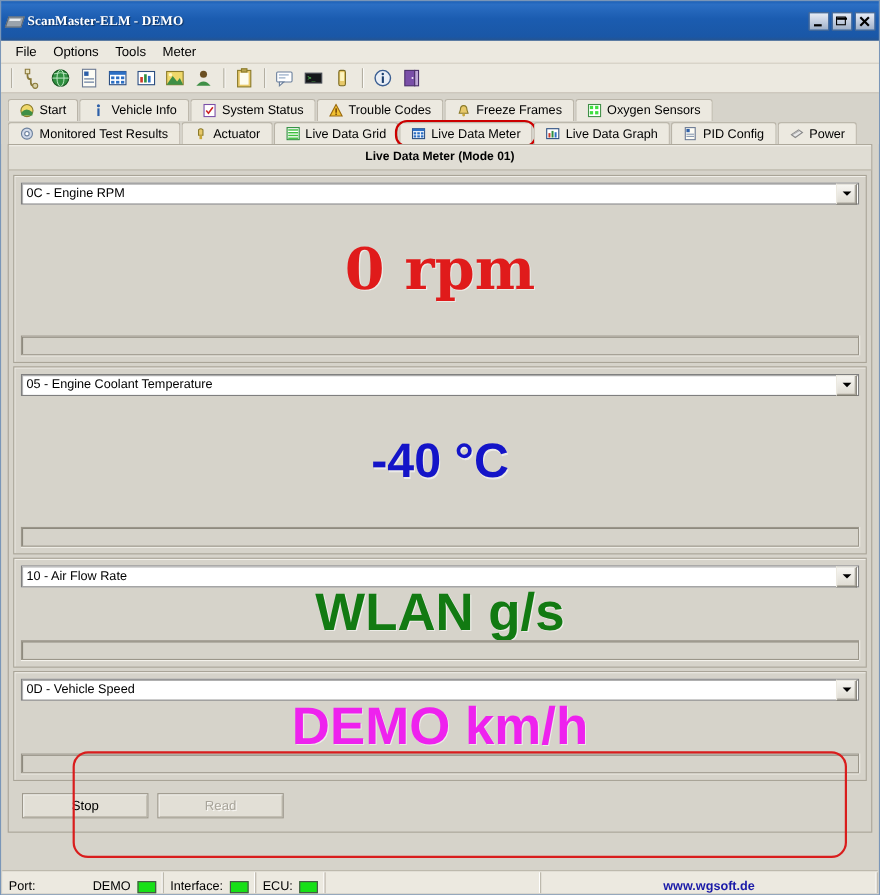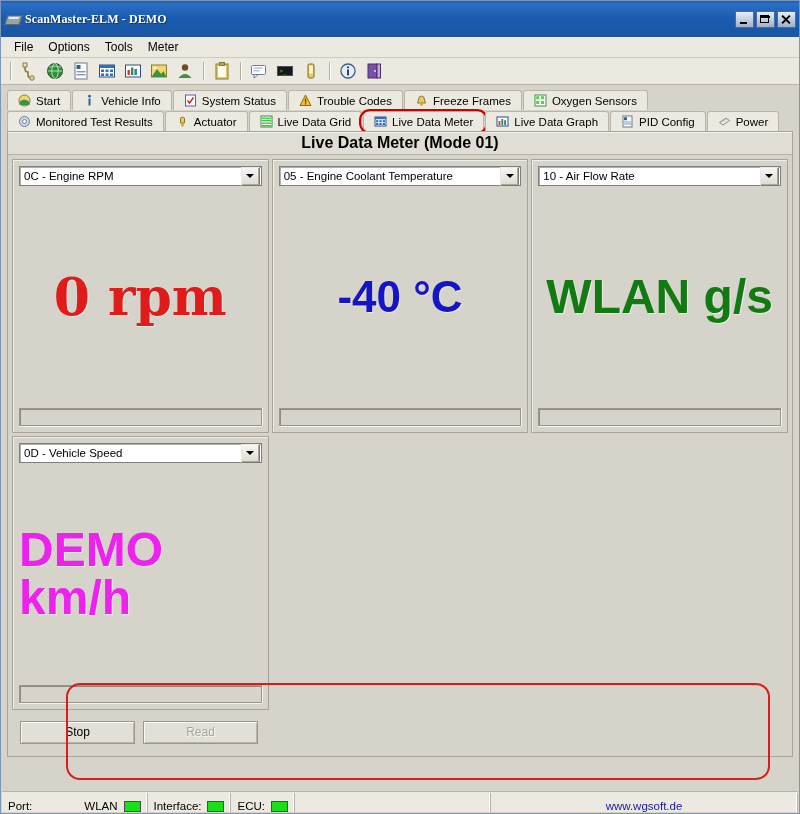--- a/index.html
+++ b/index.html
@@ -175,29 +175,29 @@
     background: #d6d3ca;
     border: 1px solid #a9a497;
     box-sizing: border-box;
     height: 626px;
   }
   .group-header {
     height: 22px;
     line-height: 21px;
     text-align: center;
     font-weight: bold;
-    font-size: 16px;
+    font-size: 11px;
     background: #e0ddd4;
     border-bottom: 1px solid #b5b0a3;
     box-shadow: inset 0 1px 0 #f4f2ec;
   }
 
   .grid2 {
     display: grid;
-    grid-template-columns: 1fr 1fr 1fr;
+    grid-template-columns: 1fr;
     grid-template-rows: 1fr 1fr;
     gap: 3px;
     padding: 4px;
     box-sizing: border-box;
     height: 559px;
   }
   .meter-panel {
     position: relative;
     background: #d6d3ca;
     border: 1px solid #a9a497;
@@ -326,21 +326,21 @@
     white-space: nowrap;
   }
   .sb-cell.flexfill { flex: 1 1 auto; justify-content: center; }
   .sb-cell.nogrow { flex: 0 0 auto; }
   .led {
     width: 17px; height: 11px;
     background: #17e017;
     border: 1px solid #4c4c4c;
     box-sizing: border-box;
   }
-  .sb-link { color: #1a1aa8; font-weight: normal; }
+  .sb-link { color: #1a1aa8; font-weight: bold; }
 </style>
 </head>
 <body>
 
 <div class="window">
 
   <div class="titlebar">
     <div class="title-icon">
         <div class="chip"></div>
       </div>
@@ -693,21 +693,21 @@
     <div class="btnbar">
       <div class="push-btn">Stop</div>
       <div class="push-btn disabled">Read</div>
     </div>
   </div>
 
   <div class="statusbar">
     <div class="sb-cell nogrow">
       <span>Port:</span>
       <span style="width:40px"></span>
-      <span>WLAN</span>
+      <span>DEMO</span>
       <span class="led"></span>
     </div>
     <div class="sb-cell nogrow">
       <span>Interface:</span>
       <span class="led"></span>
     </div>
     <div class="sb-cell nogrow">
       <span>ECU:</span>
       <span class="led"></span>
     </div>

